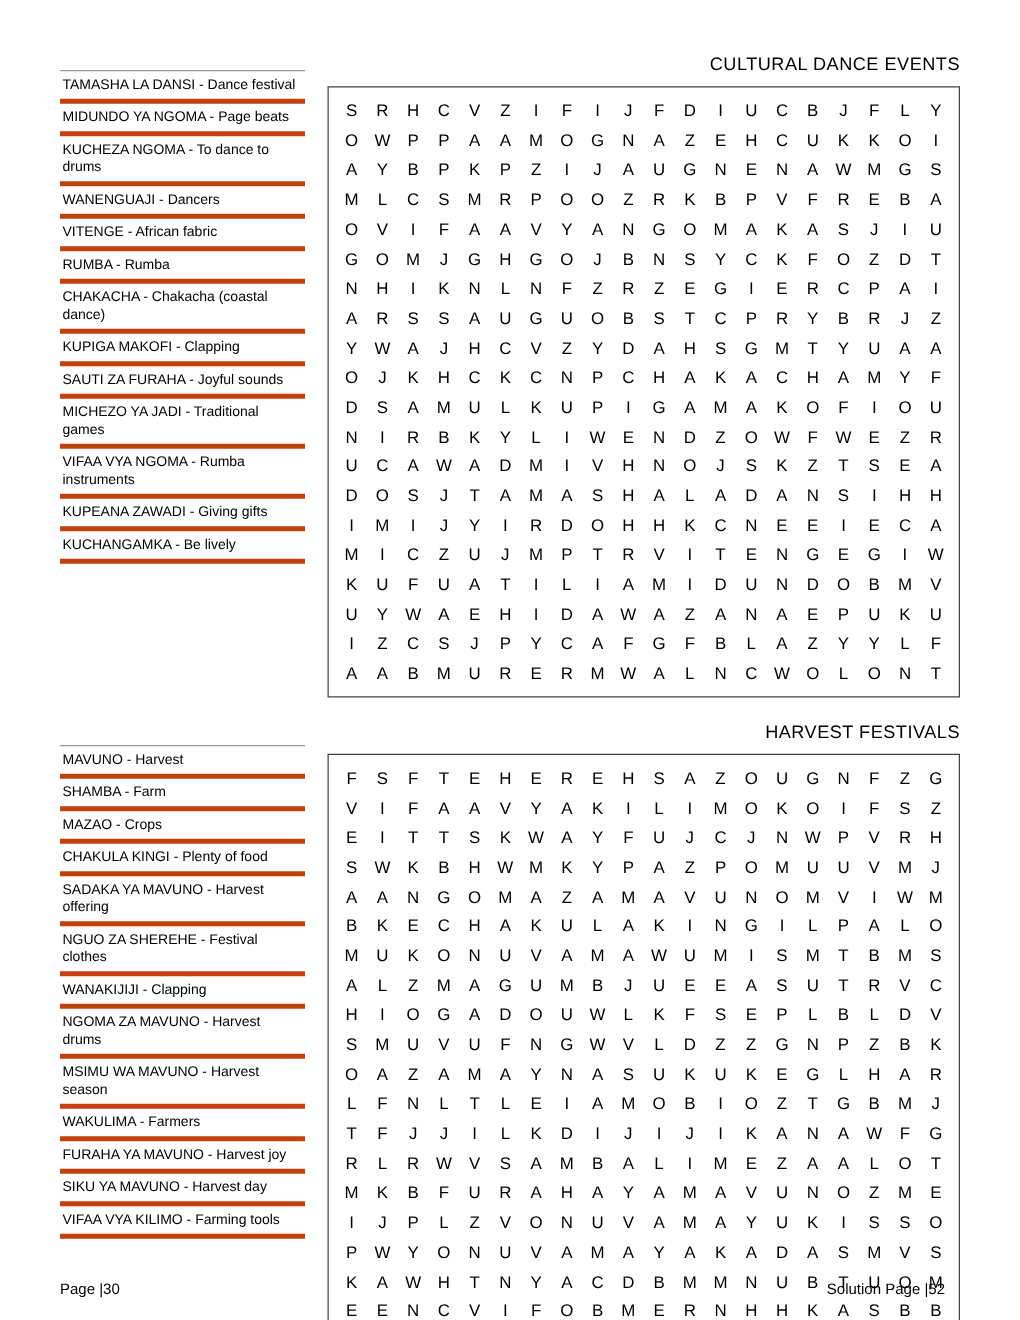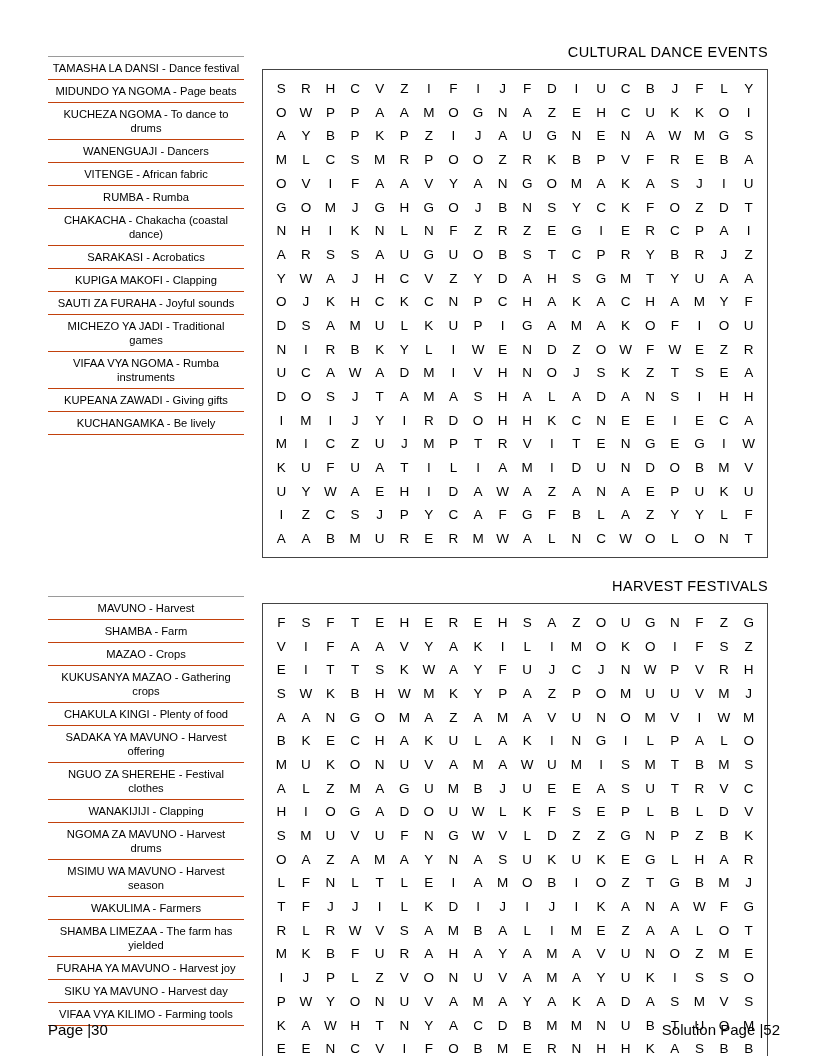--- a/index.html
+++ b/index.html
@@ -44,24 +44,23 @@
     font-weight: normal;
   }
 
   
   .clue-list {
     list-style: none;
     margin: 0;
     padding: 0;
   }
   .clue-item {
-    border-bottom: 1px solid #c2410c;
+    border-bottom: 4px solid #c2410c;
     font-size: 11.2px;
     line-height: 1.25;
-    text-align: center;
     padding: 4px 2px 4px 2px;
     min-height: 14px;
   }
   .clue-item:first-child { border-top: 1px solid #9a9a9a; }
 
   
   .grid-box {
     border: 1px solid #444;
     padding: 7px 6px 6px 6px;
     box-sizing: border-box;
@@ -78,25 +77,25 @@
     padding: 5.1px 0;
     font-family: "Liberation Sans", sans-serif;
   }
 
   .block-gap { height: 20px; }
 
   
   .footer {
     position: absolute;
     left: 48px;
-    right: 36px;
+    right: 60px;
     bottom: 18px;
     display: flex;
     justify-content: space-between;
-    font-size: 15px;
+    font-size: 12px;
     border-top: 0;
     align-items: flex-end;
   }
   .footer div { white-space: pre; }
   .spacer-top { height: 6px; }
 </style>
 </head>
 <body>
 
 <div class="page">
@@ -104,21 +103,20 @@
   <div class="puzzle-block">
     <div class="clue-col">
       <ul class="clue-list">
         <li class="clue-item">TAMASHA LA DANSI - Dance festival</li>
         <li class="clue-item">MIDUNDO YA NGOMA - Page beats</li>
         <li class="clue-item">KUCHEZA NGOMA - To dance to drums</li>
         <li class="clue-item">WANENGUAJI - Dancers</li>
         <li class="clue-item">VITENGE - African fabric</li>
         <li class="clue-item">RUMBA - Rumba</li>
         <li class="clue-item">CHAKACHA - Chakacha (coastal dance)</li>
-        <li class="clue-item">SARAKASI - Acrobatics</li>
         <li class="clue-item">KUPIGA MAKOFI - Clapping</li>
         <li class="clue-item">SAUTI ZA FURAHA - Joyful sounds</li>
         <li class="clue-item">MICHEZO YA JADI - Traditional games</li>
         <li class="clue-item">VIFAA VYA NGOMA - Rumba instruments</li>
         <li class="clue-item">KUPEANA ZAWADI - Giving gifts</li>
         <li class="clue-item">KUCHANGAMKA - Be lively</li>
       </ul>
     </div>
     <div class="grid-col">
       <div class="section-title">CULTURAL DANCE EVENTS</div>
@@ -573,29 +571,27 @@
 
   <div class="block-gap"></div>
 
   <div class="puzzle-block">
     <div class="clue-col">
       <div class="spacer-top"></div>
       <ul class="clue-list">
         <li class="clue-item">MAVUNO - Harvest</li>
         <li class="clue-item">SHAMBA - Farm</li>
         <li class="clue-item">MAZAO - Crops</li>
-        <li class="clue-item">KUKUSANYA MAZAO - Gathering crops</li>
         <li class="clue-item">CHAKULA KINGI - Plenty of food</li>
         <li class="clue-item">SADAKA YA MAVUNO - Harvest offering</li>
         <li class="clue-item">NGUO ZA SHEREHE - Festival clothes</li>
         <li class="clue-item">WANAKIJIJI - Clapping</li>
         <li class="clue-item">NGOMA ZA MAVUNO - Harvest drums</li>
         <li class="clue-item">MSIMU WA MAVUNO - Harvest season</li>
         <li class="clue-item">WAKULIMA - Farmers</li>
-        <li class="clue-item">SHAMBA LIMEZAA - The farm has yielded</li>
         <li class="clue-item">FURAHA YA MAVUNO - Harvest joy</li>
         <li class="clue-item">SIKU YA MAVUNO - Harvest day</li>
         <li class="clue-item">VIFAA VYA KILIMO - Farming tools</li>
       </ul>
     </div>
     <div class="grid-col">
       <div class="section-title">HARVEST FESTIVALS</div>
       <div class="grid-box">
         <table class="letter-grid">
           <tbody>

